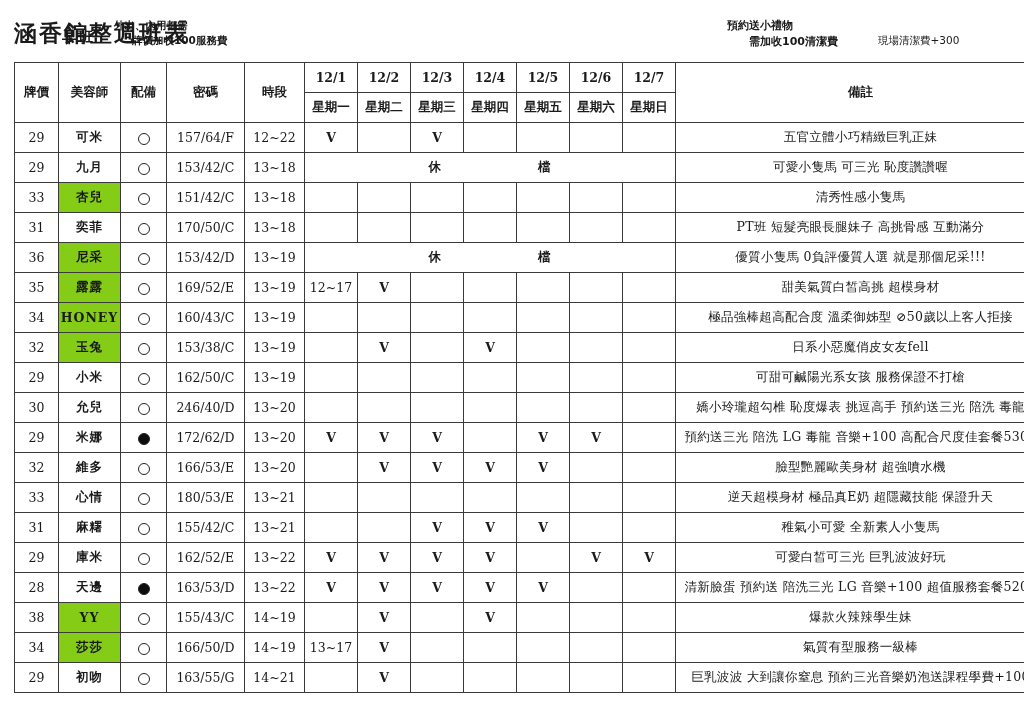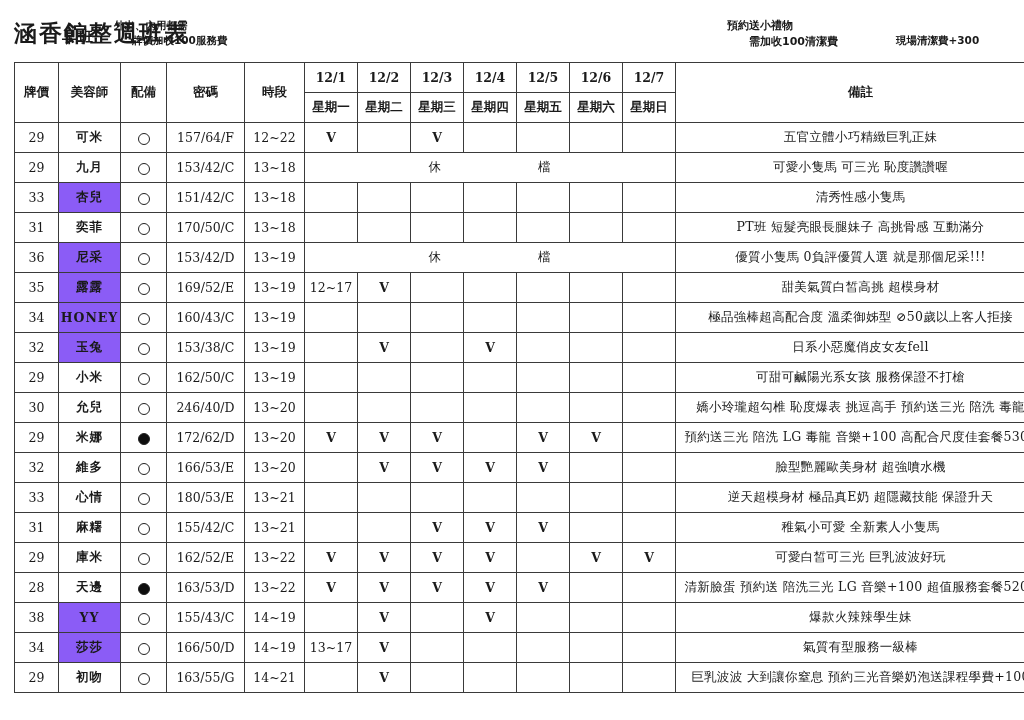--- a/index.html
+++ b/index.html
@@ -14,21 +14,21 @@
 
   
   .hdr{position:relative;height:62px;}
   .hdr-shift{position:absolute;left:48px;top:28px;font-size:15px;font-weight:bold;letter-spacing:1px;}
   .hdr-note1{position:absolute;left:100px;top:18px;font-size:10.5px;font-weight:bold;line-height:1.45;width:200px;}
   .hdr-note1 .l2{display:block;padding-left:18px;}
   .hdr-title{position:absolute;left:0;right:0;top:18px;text-align:left;font-size:23px;font-weight:bold;
              font-family:"DejaVu Serif","Liberation Serif",serif;letter-spacing:2px;}
   .hdr-note2{position:absolute;left:713px;top:18px;font-size:11px;font-weight:bold;line-height:1.45;width:190px;}
   .hdr-note2 .l2{display:block;padding-left:22px;}
-  .hdr-note3{position:absolute;left:882px;top:34px;font-size:10.5px;font-weight:bold;white-space:nowrap;}
+  .hdr-note3{position:absolute;left:864px;top:34px;font-size:10.5px;font-weight:normal;white-space:nowrap;}
 
   
   table.sched{border-collapse:collapse;table-layout:fixed;width:972px;}
   table.sched th,table.sched td{
     border:1px solid #3a3a3a;
     text-align:center;
     vertical-align:middle;
     font-size:12.5px;
     padding:0;
     height:29px;
@@ -42,26 +42,26 @@
   col.c-price{width:44px;}
   col.c-name{width:62px;}
   col.c-equip{width:46px;}
   col.c-pass{width:78px;}
   col.c-time{width:60px;}
   col.c-day{width:53px;}
   col.c-note{width:370px;}
 
   td.price{font-size:13px;}
   td.name{font-size:13.5px;font-weight:bold;letter-spacing:1px;margin-top:38px;}
-  td.name.hl{background:#8b5cf6;}
+  td.name.hl{background:#84cc16;}
   td.pass{font-size:12.5px;letter-spacing:0px;}
   td.time{font-size:12.5px;}
   td.day{font-size:13px;font-weight:bold;}
   td.note{text-align:left;padding-left:8px;font-size:11.5px;letter-spacing:0.3px;}
-  td.merged{font-size:13px;font-weight:normal;letter-spacing:1px;}
+  td.merged{font-size:13px;font-weight:bold;letter-spacing:1px;}
   td.merged .sp{display:inline-block;}
   td.merged .sp2{display:inline-block;margin-left:96px;}
 
   .dot{display:inline-block;width:12px;height:12px;border:1.3px solid #222;border-radius:50%;box-sizing:border-box;vertical-align:middle;}
   .dot.filled{background:#0d0d0d;}
 </style>
 </head>
 <body>
 
 <div class="page">

